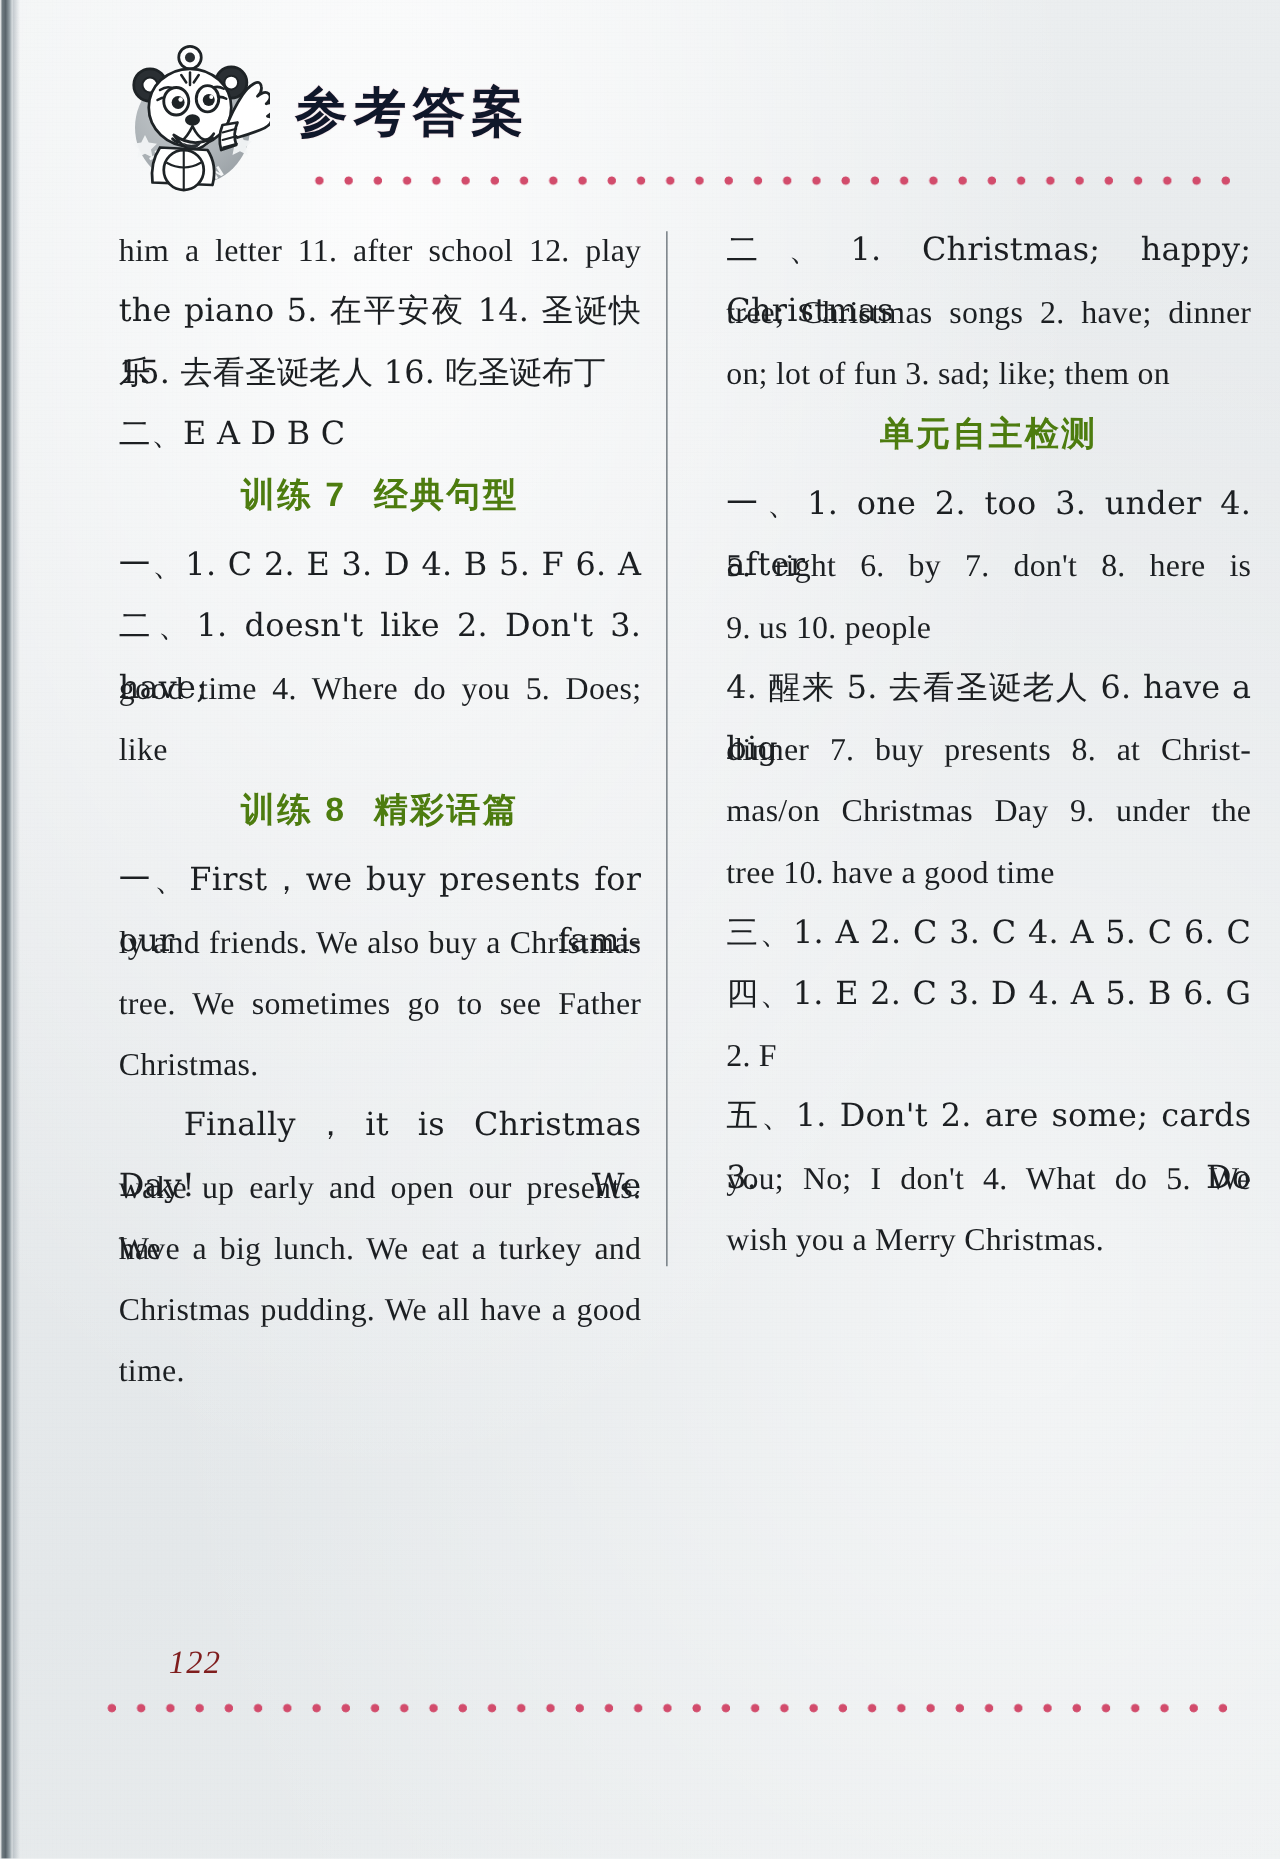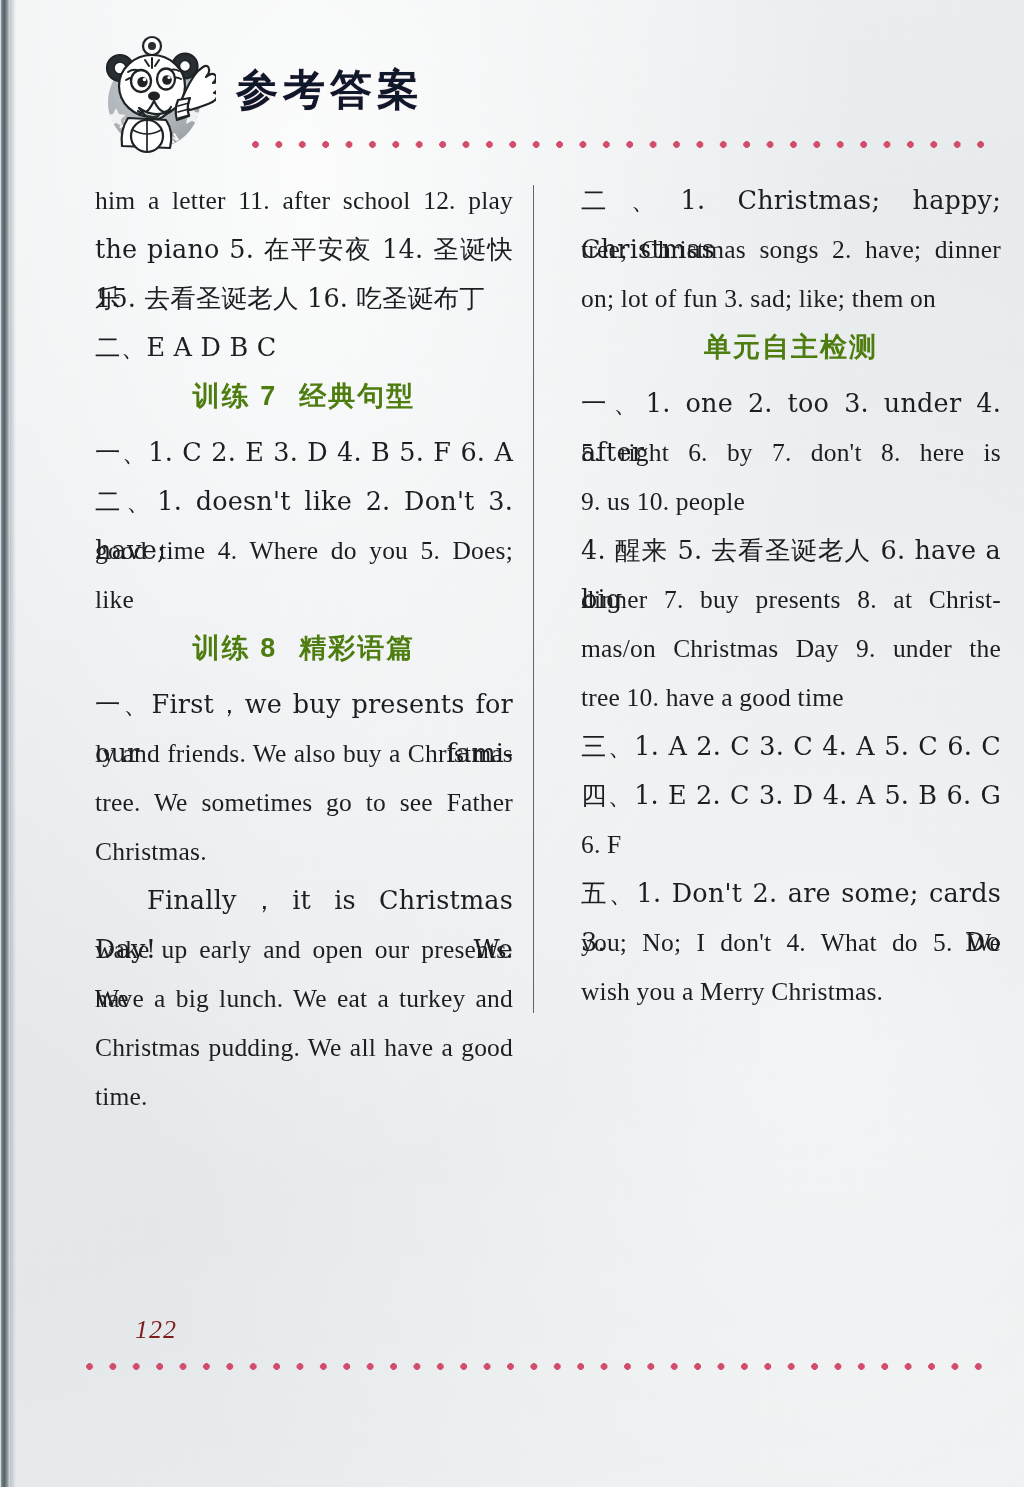--- a/index.html
+++ b/index.html
@@ -286,21 +286,21 @@
         <div class="section-heading"><span>单元自主检测</span></div>
         <div class="line cn justify">一、1. one   2. too   3. under   4. after</div>
         <div class="line justify">5. right   6. by   7. don't   8. here is</div>
         <div class="line plain">9. us   10. people</div>
         <div class="line cn justify">4. 醒来   5. 去看圣诞老人   6. have a big</div>
         <div class="line justify">dinner   7. buy presents   8. at Christ-</div>
         <div class="line justify">mas/on Christmas Day   9. under the</div>
         <div class="line plain">tree   10. have a good time</div>
         <div class="line cn justify">三、1. A   2. C   3. C   4. A   5. C   6. C</div>
         <div class="line cn justify">四、1. E   2. C   3. D   4. A   5. B   6. G</div>
-        <div class="line plain">6. F</div>
+        <div class="line plain">2. F</div>
         <div class="line cn justify">五、1. Don't   2. are some; cards   3. Do</div>
         <div class="line justify">you; No; I don't   4. What do   5. We</div>
         <div class="line plain">wish you a Merry Christmas.</div>
       </div>
   </div>
 
   <div id="page-number">122</div>
   <div class="dot-rule" id="dot-rule-bottom" style="background-image: radial-gradient(circle at 4.5px 4.5px, rgb(210, 76, 108) 0px, rgb(210, 76, 108) 3.1px, rgba(0, 0, 0, 0) 3.6px);"></div>
 
 </div>

